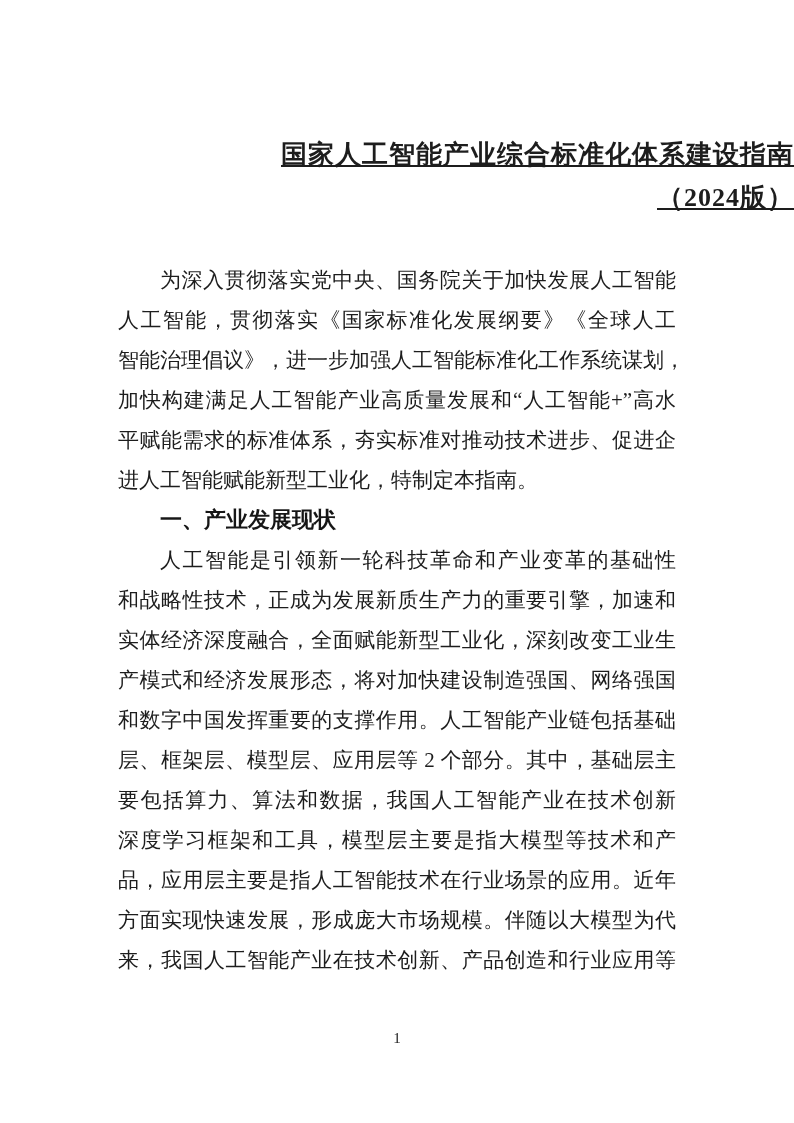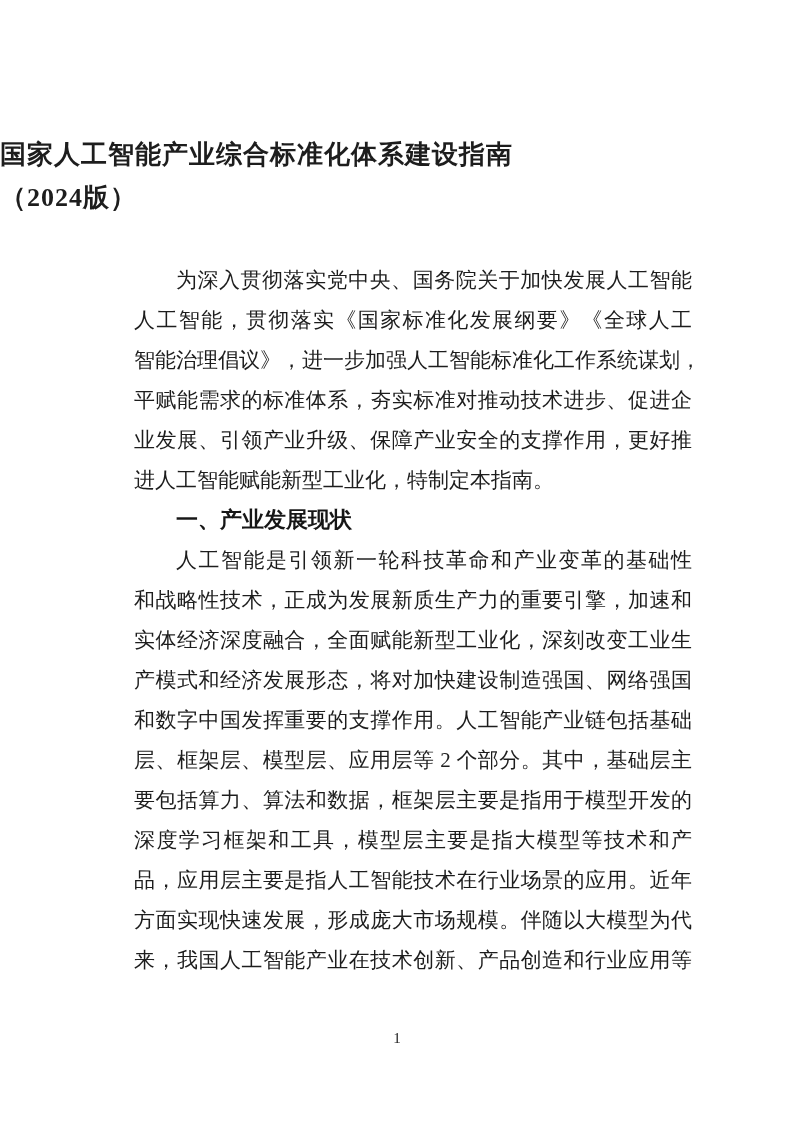--- a/index.html
+++ b/index.html
@@ -14,29 +14,30 @@
     background: #ffffff;
     font-family: "Liberation Serif", "DejaVu Serif", serif;
     color: #1d1d1d;
     overflow: hidden;
   }
   .doc-title-block {
     position: absolute;
     top: 133px;
     left: 0;
     width: 794px;
-    text-align: left;
+    text-align: right;
     font-weight: bold;
     font-size: 26px;
     line-height: 43px;
     letter-spacing: 1px;
+    text-decoration: underline;
   }
   .body-block {
     position: absolute;
-    left: 134px;
+    left: 118px;
     top: 260px;
     width: 558px;
     font-size: 21px;
   }
   .line {
     height: 40px;
     line-height: 40px;
     white-space: nowrap;
     text-align: justify;
     text-align-last: justify;
@@ -78,33 +79,33 @@
   <div class="doc-title-block">
     <div>国家人工智能产业综合标准化体系建设指南</div>
     <div>（2024版）</div>
   </div>
 
   <div class="body-block">
 
     <div class="line indent">为深入贯彻落实党中央、国务院关于加快发展人工智能</div>
     <div class="line">人工智能，贯彻落实《国家标准化发展纲要》《全球人工</div>
     <div class="line">智能治理倡议》，进一步加强人工智能标准化工作系统谋划，</div>
+    <div class="line">加快构建满足人工智能产业高质量发展和“人工智能+”高水</div>
     <div class="line">平赋能需求的标准体系，夯实标准对推动技术进步、促进企</div>
-    <div class="line">业发展、引领产业升级、保障产业安全的支撑作用，更好推</div>
     <div class="line last">进人工智能赋能新型工业化，特制定本指南。</div>
 
     <div class="section-heading">一、产业发展现状</div>
 
     <div class="line indent">人工智能是引领新一轮科技革命和产业变革的基础性</div>
     <div class="line">和战略性技术，正成为发展新质生产力的重要引擎，加速和</div>
     <div class="line">实体经济深度融合，全面赋能新型工业化，深刻改变工业生</div>
     <div class="line">产模式和经济发展形态，将对加快建设制造强国、网络强国</div>
     <div class="line">和数字中国发挥重要的支撑作用。人工智能产业链包括基础</div>
     <div class="line">层、框架层、模型层、应用层等 2 个部分。其中，基础层主</div>
-    <div class="line">要包括算力、算法和数据，框架层主要是指用于模型开发的</div>
+    <div class="line">要包括算力、算法和数据，我国人工智能产业在技术创新</div>
     <div class="line">深度学习框架和工具，模型层主要是指大模型等技术和产</div>
     <div class="line">品，应用层主要是指人工智能技术在行业场景的应用。近年</div>
     <div class="line">方面实现快速发展，形成庞大市场规模。伴随以大模型为代</div>
     <div class="line">来，我国人工智能产业在技术创新、产品创造和行业应用等</div>
 
   </div>
 
   <div class="page-number">1</div>
 
 </div>

